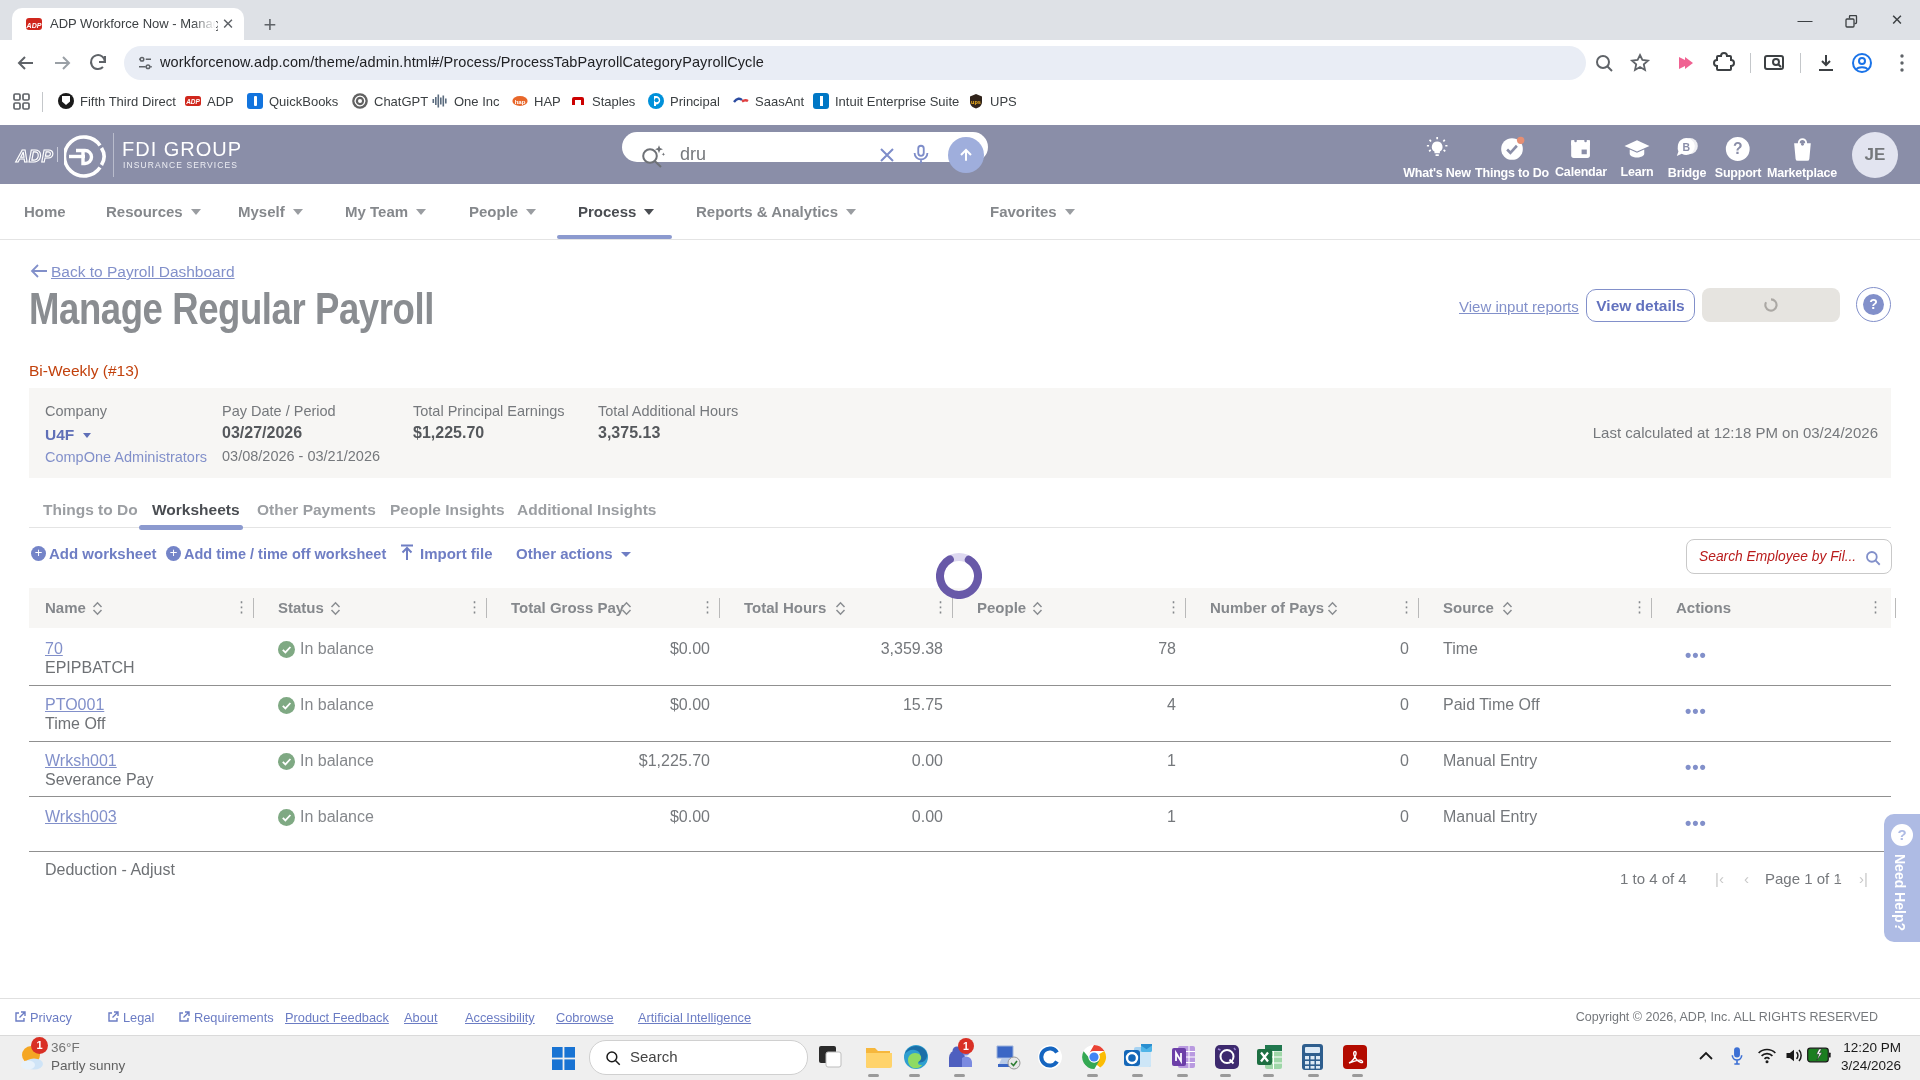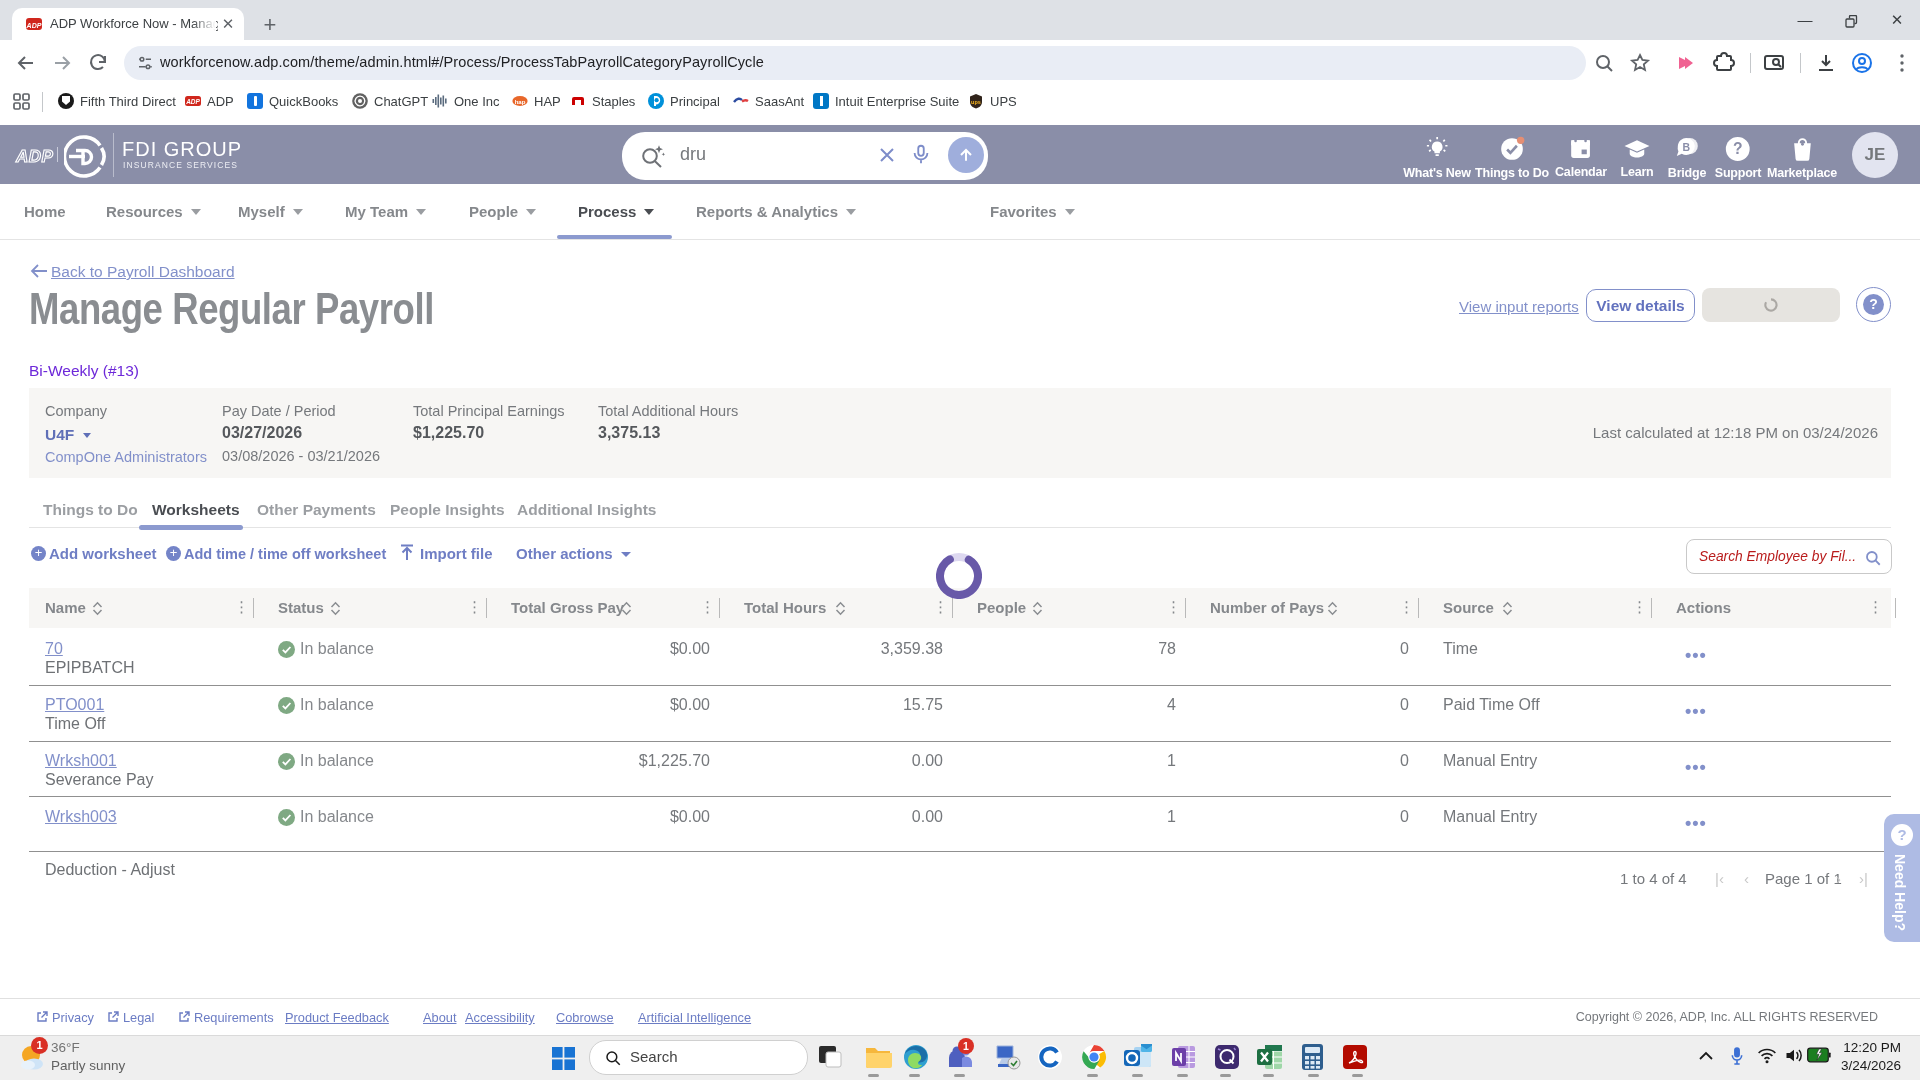--- a/index.html
+++ b/index.html
@@ -193,21 +193,21 @@
   <svg style="position:absolute; left:64px; top:10px;" width="43" height="43" viewBox="0 0 43 43">
       <path d="M36 10.5 A19.5 19.5 0 1 0 36 32.5" fill="none" stroke="#fff" stroke-width="3.6"></path>
       <path d="M37.5 13 A16 16 0 0 1 37.5 30" fill="none" stroke="#fff" stroke-width="3.6"></path>
       <path d="M12 15.5 h9 a6.5 6.5 0 0 1 0 13 h-2 v-13" fill="none" stroke="#fff" stroke-width="3.4"></path>
       <path d="M5 21.5 h16" stroke="#fff" stroke-width="3.4"></path>
     </svg>
   <div class="abs" style="left:113px; top:8px; width:1px; height:44px; background:#B9BCCC;"></div>
   <div class="abs" style="left:122px; top:13px; color:#fff; font-family:Liberation Sans, sans-serif; font-size:20px; letter-spacing:1px;">FDI GROUP</div>
   <div class="abs" style="left:123px; top:35px; color:#EDEEF4; font-size:8.5px; letter-spacing:1.1px;">INSURANCE SERVICES</div>
 
-  <div class="abs" style="left:622px; top:7px; width:366px; height:48px; background:#fff; border-radius:23px;text-align:right;">
+  <div class="abs" style="left:622px; top:7px; width:366px; height:30px; background:#fff; border-radius:23px;text-align:right;">
     <svg style="position:absolute; left:18px; top:11px;" width="26" height="26" viewBox="0 0 26 26" fill="none" stroke="#6E7176" stroke-width="2">
         <circle cx="10" cy="13" r="6.8"></circle>
         <path d="M15 18.2L21 24"></path>
         <path d="M19 2.2l1.1 2.9 2.9 1.1-2.9 1.1L19 10.2l-1.1-2.9L15 6.2l2.9-1.1z" fill="#6E7176" stroke="none"></path>
         <path d="M23.4 9.4l.5 1.3 1.3.5-1.3.5-.5 1.3-.5-1.3-1.3-.5 1.3-.5z" fill="#6E7176" stroke="none"></path>
       </svg>
     <div class="abs" style="left:58px; top:12px; font-size:18px; color:#75787C;">dru</div>
     <svg style="position:absolute; left:255px; top:13px;" width="20" height="20" viewBox="0 0 20 20" stroke="#7D8CC9" stroke-width="2" fill="none">
         <path d="M4 4l12 12M16 4L4 16"></path>
       </svg>
@@ -285,21 +285,21 @@
   <div class="abs" style="left:1586px; top:49px; width:109px; height:33px; border:1px solid #8290CA; border-radius:10px; text-align:center; line-height:31px; color:#6372BE; font-weight:bold; font-size:15.5px;">View details</div>
   <div class="abs" style="left:1702px; top:48px; width:138px; height:34px; background:#E6E4E0; border-radius:8px;">
     <svg style="position:absolute; left:62px; top:10px;" width="14" height="14" viewBox="0 0 20 20" fill="none" stroke="#ABA8A4" stroke-width="3">
         <path d="M10 2a8 8 0 1 1-7 4"></path>
       </svg>
   </div>
   <div class="abs" style="left:1856px; top:47px; width:35px; height:35px; border:1.5px solid #8290CA; border-radius:50%;">
       <div class="abs" style="left:6px; top:6px; width:21px; height:21px; border-radius:50%; background:#8290CA; color:#fff; font-weight:bold; font-size:14px; text-align:center; line-height:21px;">?</div>
     </div>
   
-  <div class="abs" style="left:29px; top:122px; font-size:15.5px; color:#6d28d9;">Bi-Weekly (#13)</div>
+  <div class="abs" style="left:29px; top:122px; font-size:15.5px; color:#c2410c;">Bi-Weekly (#13)</div>
   
   <div id="panel">
     <div class="lbl abs" style="left:16px; top:15px;">Company</div>
     <div class="abs" style="left:16px; top:38px; color:#5F6FB7; font-weight:bold; font-size:15.5px;">U4F <span class="car" style="display:inline-block; margin-left:4px; vertical-align:2px; width:0; height:0; border-left:4.5px solid transparent; border-right:4.5px solid transparent; border-top:5.5px solid #5F6FB7;"></span></div>
     <div class="abs" style="left:16px; top:61px; color:#8290CA; font-size:14.5px;">CompOne Administrators</div>
     <div class="lbl abs" style="left:193px; top:15px;">Pay Date / Period</div>
     <div class="val-b abs" style="left:193px; top:36px;">03/27/2026</div>
     <div class="abs" style="left:193px; top:60px; color:#75787C; font-size:14.5px;">03/08/2026 - 03/21/2026</div>
     <div class="lbl abs" style="left:384px; top:15px;">Total Principal Earnings</div>
     <div class="val-b abs" style="left:384px; top:36px;">$1,225.70</div>
@@ -453,34 +453,34 @@
   <div class="td" style="left:1836px; top:630px; font-size:15px; color:#C8C8C8;">›</div>
   <div class="td" style="left:1859px; top:630px; font-size:15px; color:#C8C8C8;">›|</div>
 </div>
 
 <div class="abs" style="left:1884px; top:814px; width:36px; height:128px; background:#AEBBE4; border-radius:10px 0 0 10px;">
   <div class="abs" style="left:7px; top:10px; width:22px; height:22px; background:#fff; border-radius:50%; text-align:center; line-height:22px; color:#AEBBE4; font-weight:bold; font-size:15px;">?</div>
   <div class="abs" style="left:8px; top:40px; color:#fff; font-weight:bold; font-size:14px; writing-mode:vertical-rl;">Need Help?</div>
 </div>
 
 <div id="pagefoot">
-  <div class="flink" style="left:36px;"><svg class="exlink" viewBox="0 0 12 12" fill="none" stroke="#6B7CC4" stroke-width="1.4">
+  <div class="flink" style="left:14px;"><svg class="exlink" viewBox="0 0 12 12" fill="none" stroke="#6B7CC4" stroke-width="1.4">
         <path d="M5 2H2v8h8V7"></path>
         <path d="M7 1h4v4M11 1L5.5 6.5"></path>
       </svg>Privacy</div>
   <div class="flink" style="left:107px;"><svg class="exlink" viewBox="0 0 12 12" fill="none" stroke="#6B7CC4" stroke-width="1.4">
         <path d="M5 2H2v8h8V7"></path>
         <path d="M7 1h4v4M11 1L5.5 6.5"></path>
       </svg>Legal</div>
   <div class="flink" style="left:178px;"><svg class="exlink" viewBox="0 0 12 12" fill="none" stroke="#6B7CC4" stroke-width="1.4">
         <path d="M5 2H2v8h8V7"></path>
         <path d="M7 1h4v4M11 1L5.5 6.5"></path>
       </svg>Requirements</div>
   <div class="flink" style="left:285px; text-decoration:underline;">Product Feedback</div>
-  <div class="flink" style="left:423px; text-decoration:underline;">About</div>
+  <div class="flink" style="left:404px; text-decoration:underline;">About</div>
   <div class="flink" style="left:465px; text-decoration:underline;">Accessibility</div>
   <div class="flink" style="left:556px; text-decoration:underline;">Cobrowse</div>
   <div class="flink" style="left:638px; text-decoration:underline;">Artificial Intelligence</div>
   <div class="flink" style="right:42px; color:#75787C; font-size:12.5px;">Copyright © 2026, ADP, Inc. ALL RIGHTS RESERVED</div>
 </div>
 
 <div id="taskbar"></div>
 <div id="taskwrap">
 
   <svg style="position:absolute; left:18px; top:1041px;" width="30" height="32" viewBox="0 0 30 32">

